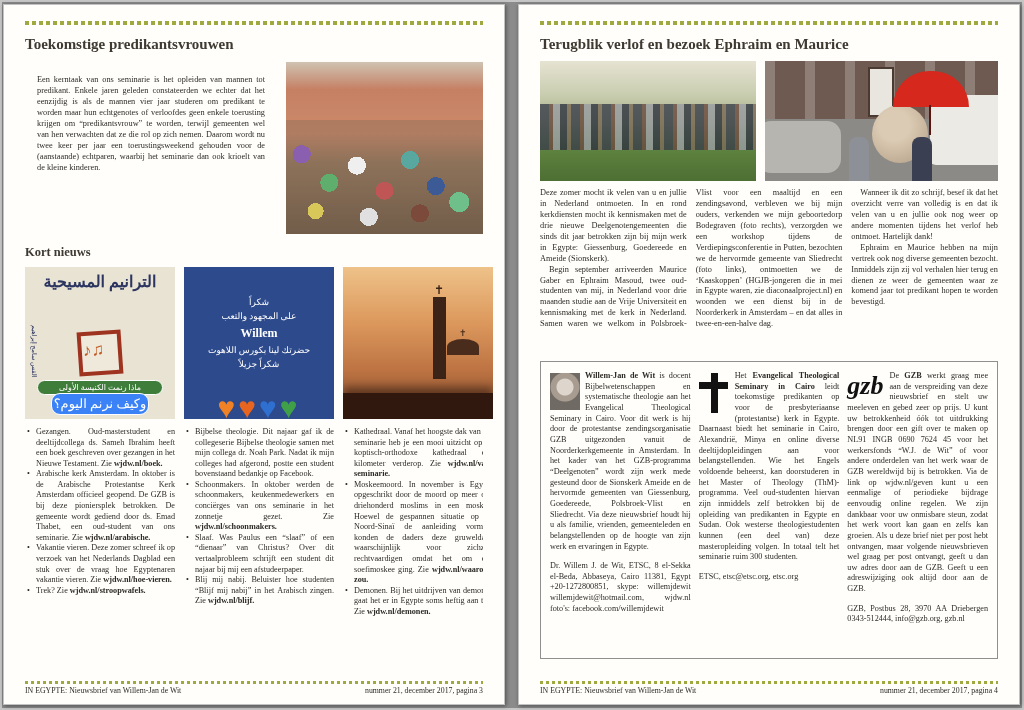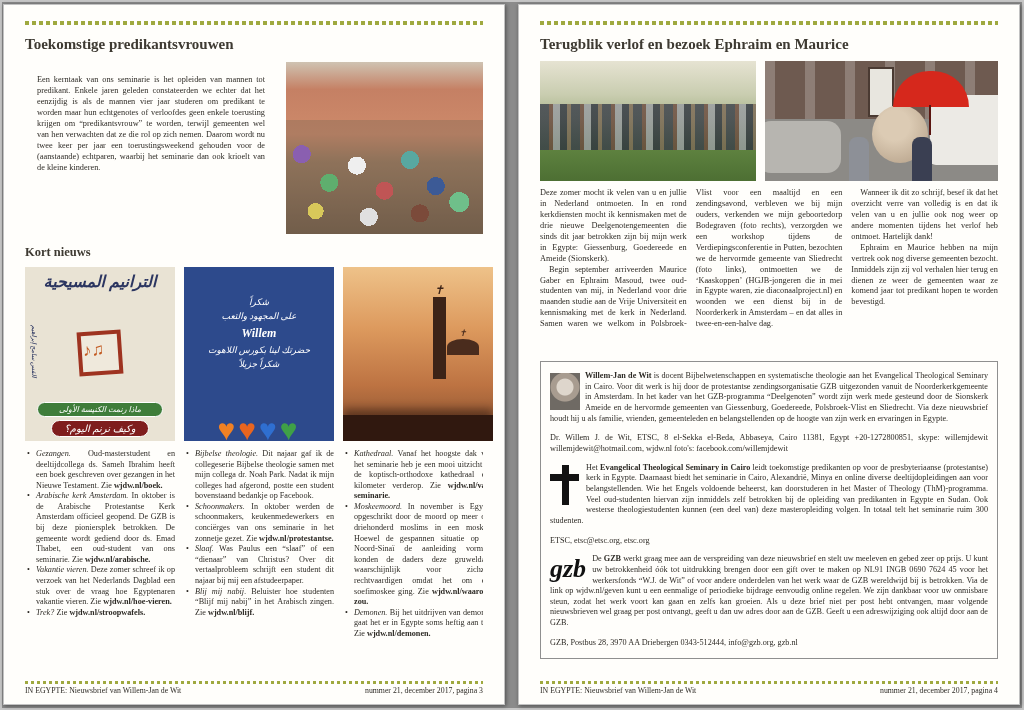--- a/index.html
+++ b/index.html
@@ -25,32 +25,32 @@
        radial-gradient(circle 9px at 22% 55%,#5fae6e 0 9px,rgba(0,0,0,0) 9px),
        radial-gradient(circle 9px at 36% 40%,#efefef 0 9px,rgba(0,0,0,0) 9px),
        radial-gradient(circle 9px at 50% 62%,#c05555 0 9px,rgba(0,0,0,0) 9px),
        radial-gradient(circle 9px at 63% 35%,#58a8a0 0 9px,rgba(0,0,0,0) 9px),
        radial-gradient(circle 9px at 76% 58%,#3c5a96 0 9px,rgba(0,0,0,0) 9px),
        radial-gradient(circle 10px at 88% 72%,#6fbf8a 0 10px,rgba(0,0,0,0) 10px),
        radial-gradient(circle 8px at 15% 80%,#d8c85a 0 8px,rgba(0,0,0,0) 8px),
        radial-gradient(circle 9px at 42% 85%,#e0e0e0 0 9px,rgba(0,0,0,0) 9px),
        radial-gradient(circle 9px at 68% 82%,#7b4a3a 0 9px,rgba(0,0,0,0) 9px);}
   .imgrow{display:flex;gap:9px;margin-top:7px;}
-  .imgrow .ph{width:150px;height:174px;flex:none;font-style:italic;}
+  .imgrow .ph{width:150px;height:152px;flex:none;}
   .ph-book{background:#e9e3d4;}
   .bktitle{direction:rtl;text-align:center;padding:6px 8px 0;font-weight:bold;font-size:16px;
            line-height:1.15;color:#2b3560;}
   .bkauthor{position:absolute;left:5px;top:58px;writing-mode:vertical-rl;font-size:6.5px;color:#2b3560;}
   .bklogo{position:absolute;left:50%;top:64px;transform:translateX(-50%) rotate(-4deg);
           width:36px;height:36px;border:4px solid #9e3320;background:#efe9dc;}
   .bklogo::before{content:"\266A\266B";position:absolute;left:1px;top:5px;font-size:17px;color:#c2581f;}
   .bkband1{position:absolute;left:12px;right:12px;bottom:24px;background:#3f7d3a;border:1px solid #fff;
            border-radius:9px;color:#fff;font-size:8px;text-align:center;padding:2px 0;direction:rtl;}
-  .bkband2{position:absolute;left:26px;right:26px;bottom:4px;background:#7f1d1d;border:1px solid #fff;
-           border-radius:9px;color:#fff;font-size:10px;text-align:center;padding:2px 0;direction:rtl;}
+  .bkband2{position:absolute;left:26px;right:26px;bottom:4px;background:#3b82f6;border:1px solid #fff;
+           border-radius:9px;color:#fff;font-size:13px;text-align:center;padding:2px 0;direction:rtl;}
   .ph-fb{background:#2d4a8c;}
   .fbtxt{direction:rtl;text-align:center;color:#fff;padding:28px 20px 0;font-size:9px;line-height:1.6;}
   .fbname{font-weight:bold;font-size:12px;}
   .hearts{position:absolute;bottom:-4px;left:0;right:0;text-align:center;letter-spacing:3px;}
   .hearts span{font-size:30px;line-height:1;}
   .hearts span::before{content:"\2665";}
   .h-or1::before{color:#f08124;}.h-or2::before{color:#e8651f;}
   .h-bl::before{color:#2f6fd0;}.h-gr::before{color:#3fa047;}
   .ph-sunset{background:linear-gradient(180deg,#eec289 0%,#dd9a5e 35%,#bd7342 68%,#7d4c2e 100%);}
   .tower{position:absolute;left:60%;top:30px;width:13px;height:82px;background:#3c2317;}
@@ -58,21 +58,21 @@
   .dome{position:absolute;right:14px;top:72px;width:32px;height:16px;border-radius:50% 50% 0 0;
         background:#4a2c1d;}
   .dome::before{content:"\271D";position:absolute;left:12px;top:-11px;font-size:9px;color:#4a2c1d;}
   .skyline{position:absolute;left:0;right:0;bottom:0;height:26px;background:#30180f;
         box-shadow:0 -6px 8px rgba(48,24,15,.55);}
   .bulletsrow{display:flex;gap:9px;margin-top:8px;height:222px;overflow:hidden;}
   ul.news{list-style:none;margin:0;padding:0;width:150px;flex:none;font-size:8.2px;line-height:1.29;
           text-align:justify;color:#2e2b26;}
   ul.news li{position:relative;padding-left:11px;margin:0;}
   ul.news li::before{content:"\2022";position:absolute;left:2px;}
-  .nlead{font-style:italic;}
+  .nlead{}
   .nlink{font-weight:bold;}
   .pfooter{position:absolute;left:21px;right:21px;bottom:9px;}
   .footrule{height:3px;background:repeating-linear-gradient(90deg,#9fa93f 0 3px,rgba(0,0,0,0) 3px 6px);}
   .frow{display:flex;justify-content:space-between;font-size:7.8px;margin-top:2px;color:#2e2b26;}
   .photorow{display:flex;gap:9px;margin-top:8px;}
   .ph-orchard{width:216px;height:120px;flex:none;
      background:linear-gradient(180deg,#e6e3d2 0%,#c9cdb0 28%,#a8b38a 48%,#5f8340 72%,#4d6f33 100%);}
   .orch-people{position:absolute;left:0;right:0;top:36%;height:38%;opacity:.8;
      background:repeating-linear-gradient(90deg,#3a3f4a 0 9px,#6b4a3f 9px 13px,#9a9da3 13px 20px,#2f3440 20px 27px,#7d6a57 27px 31px);}
   .ph-umbrella{flex:1;height:120px;background:#8c8a86;}
@@ -86,21 +86,21 @@
   .van{position:absolute;right:-6px;top:34px;width:74px;height:70px;background:#eceae5;border-radius:6px;}
   .car{position:absolute;left:-8px;top:60px;width:84px;height:52px;background:#b7b5b0;border-radius:14px;}
   .fig{position:absolute;width:20px;height:44px;border-radius:8px 8px 0 0;background:#3a3f52;bottom:0;}
   .fig1{left:36%;background:#8d9097;}
   .fig2{left:63%;background:#3a3f52;}
   .cols3{column-count:3;column-gap:9px;margin-top:7px;height:166px;font-size:8.3px;line-height:1.32;
          text-align:justify;color:#2e2b26;overflow:hidden;}
   .cols3 p{margin:0;}
   .cols3 p.ind{text-indent:9px;}
   .colofon{border:1px solid #8f8f8f;margin-top:7px;height:298px;box-sizing:border-box;padding:4px 9px;}
-  .ccols{display:flex;gap:8px;margin-top:5px;flex-direction:column;}
+  .ccols{display:flex;gap:8px;margin-top:5px;}
   .ccol{flex:1;font-size:8.2px;line-height:1.3;text-align:justify;color:#2e2b26;}
   .cname{font-weight:bold;}
   .ccontact{margin-top:9px;}
   .portrait{float:left;width:30px;height:37px;margin:2px 5px 1px 0;
      background:radial-gradient(circle at 50% 38%,#ded6cc 0 8px,#a89c90 9px 14px,#6f6a64 15px);}
   .etsc{float:left;width:30px;height:42px;margin:2px 6px 0 0;position:relative;}
   .etsc::before{content:"";position:absolute;left:12px;top:0;width:7px;height:40px;background:#121212;}
   .etsc::after{content:"";position:absolute;left:0;top:9px;width:29px;height:7px;background:#121212;}
   .gzb{float:left;font-weight:bold;font-style:italic;font-size:26px;line-height:.9;margin:3px 6px 0 0;color:#111;}
 </style>
@@ -150,21 +150,21 @@
 
     <div class="bulletsrow">
       <ul class="news">
         <li><span class="nlead">Gezangen.</span><span> Oud-masterstudent en deeltijdcollega ds. Sameh Ibrahim heeft een boek geschreven over gezangen in het Nieuwe Testament. Zie </span><span class="nlink">wjdw.nl/boek.</span></li>
         <li><span class="nlead">Arabische kerk Amsterdam.</span><span> In oktober is de Arabische Protestantse Kerk Amsterdam officieel geopend. De GZB is bij deze pioniersplek betrokken. De gemeente wordt gediend door ds. Emad Thabet, een oud-student van ons seminarie. Zie </span><span class="nlink">wjdw.nl/arabische.</span></li>
         <li><span class="nlead">Vakantie vieren.</span><span> Deze zomer schreef ik op verzoek van het Nederlands Dagblad een stuk over de vraag hoe Egyptenaren vakantie vieren. Zie </span><span class="nlink">wjdw.nl/hoe-vieren.</span></li>
         <li><span class="nlead">Trek?</span><span> Zie </span><span class="nlink">wjdw.nl/stroopwafels.</span></li>
       </ul>
       <ul class="news">
         <li><span class="nlead">Bijbelse theologie.</span><span> Dit najaar gaf ik de collegeserie Bijbelse theologie samen met mijn collega dr. Noah Park. Nadat ik mijn colleges had afgerond, postte een student bovenstaand bedankje op Facebook.</span><span class="nlink"></span></li>
-        <li><span class="nlead">Schoonmakers.</span><span> In oktober werden de schoonmakers, keukenmedewerkers en conciërges van ons seminarie in het zonnetje gezet. Zie </span><span class="nlink">wjdw.nl/protestantse.</span></li>
+        <li><span class="nlead">Schoonmakers.</span><span> In oktober werden de schoonmakers, keukenmedewerkers en conciërges van ons seminarie in het zonnetje gezet. Zie </span><span class="nlink">wjdw.nl/schoonmakers.</span></li>
         <li><span class="nlead">Slaaf.</span><span> Was Paulus een “slaaf” of een “dienaar” van Christus? Over dit vertaalprobleem schrijft een student dit najaar bij mij een afstudeerpaper.</span><span class="nlink"></span></li>
         <li><span class="nlead">Blij mij nabij.</span><span> Beluister hoe studenten “Blijf mij nabij” in het Arabisch zingen. Zie </span><span class="nlink">wjdw.nl/blijf.</span></li>
       </ul>
       <ul class="news">
         <li><span class="nlead">Kathedraal.</span><span> Vanaf het hoogste dak van het seminarie heb je een mooi uitzicht op de koptisch-orthodoxe kathedraal een kilometer verderop. Zie </span><span class="nlink">wjdw.nl/van-seminarie.</span></li>
         <li><span class="nlead">Moskeemoord.</span><span> In november is Egypte opgeschrikt door de moord op meer dan driehonderd moslims in een moskee. Hoewel de gespannen situatie op de Noord-Sinaï de aanleiding vormde, konden de daders deze gruweldaad waarschijnlijk voor zichzelf rechtvaardigen omdat het om een soefimoskee ging. Zie </span><span class="nlink">wjdw.nl/waarom-zou.</span></li>
         <li><span class="nlead">Demonen.</span><span> Bij het uitdrijven van demonen gaat het er in Egypte soms heftig aan toe. Zie </span><span class="nlink">wjdw.nl/demonen.</span></li>
       </ul>
     </div>
 

